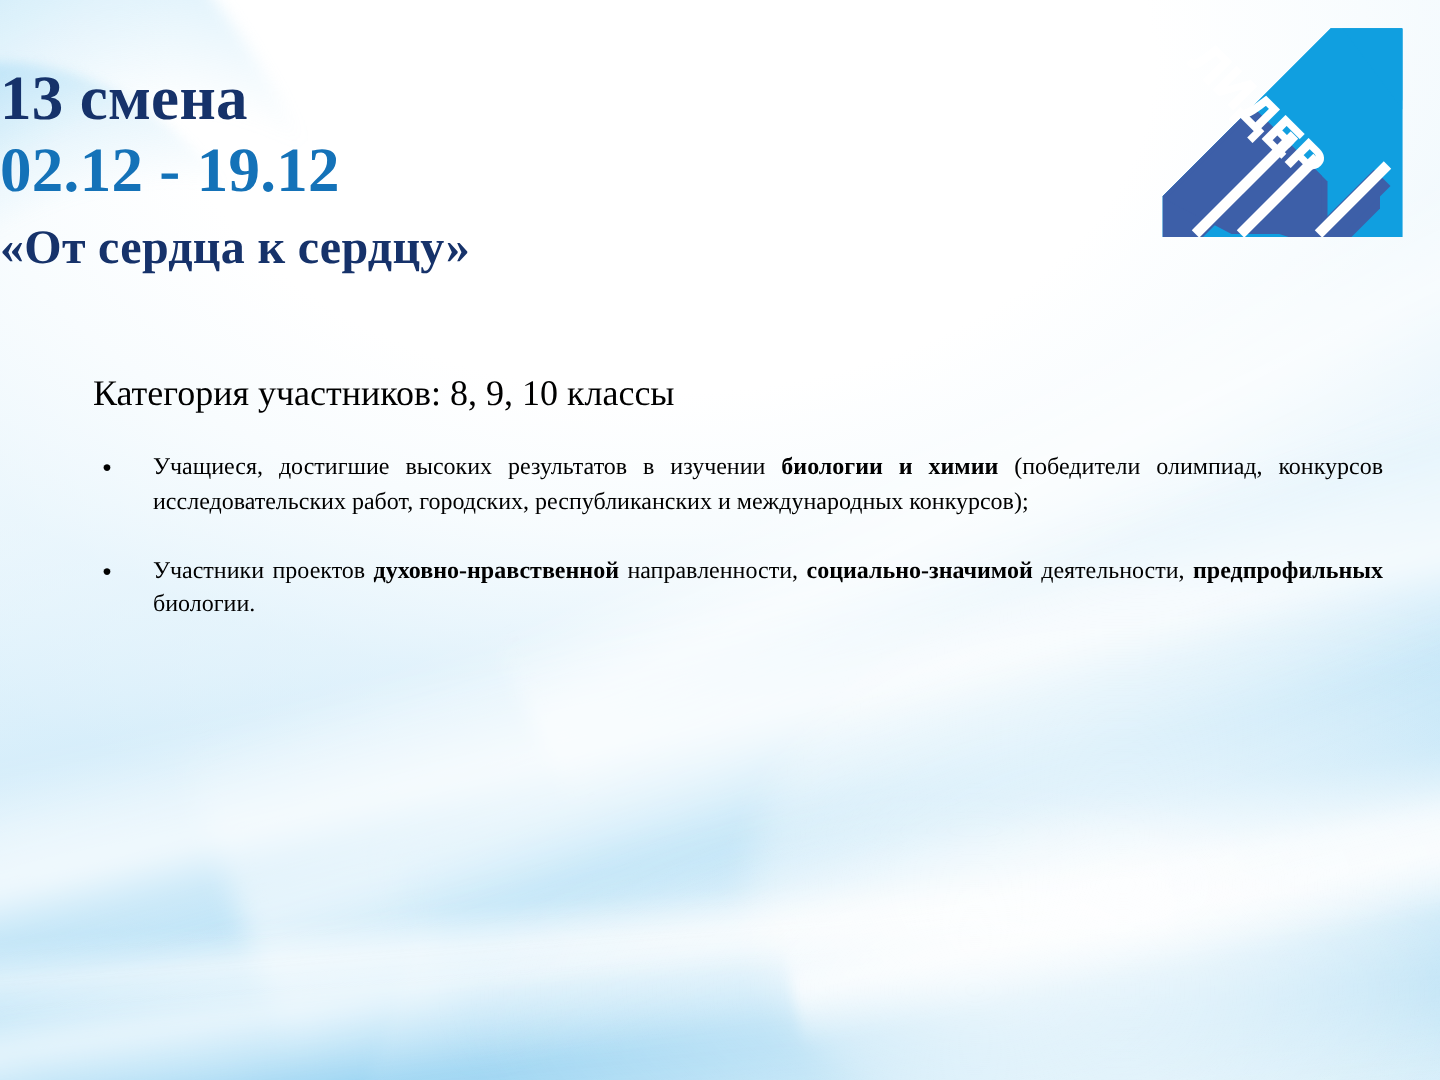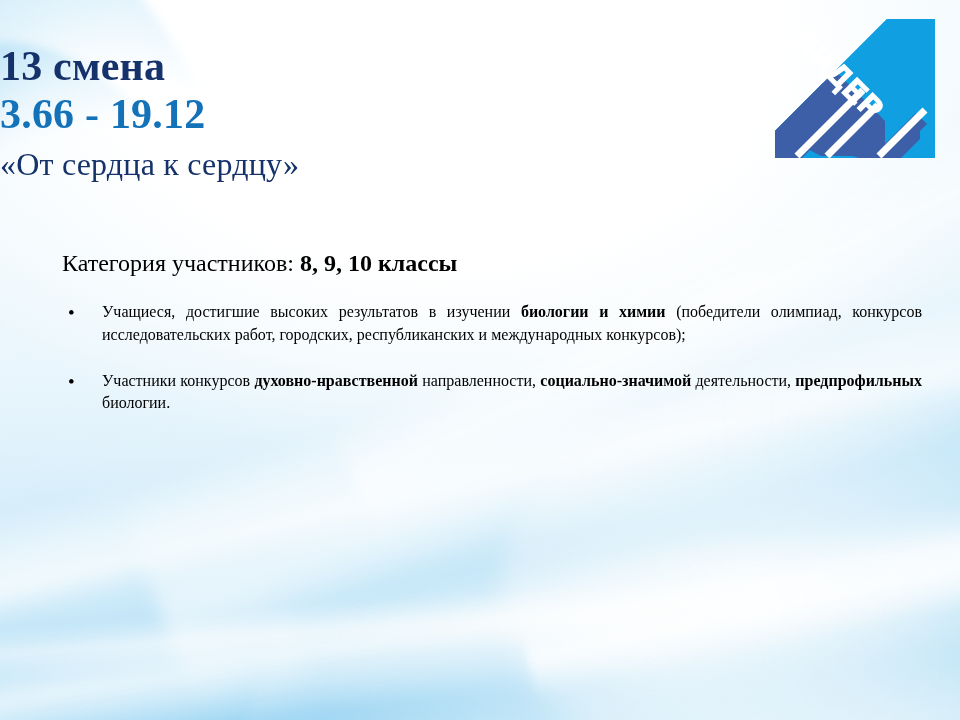--- a/index.html
+++ b/index.html
@@ -225,21 +225,21 @@
   }
   .title-line2 {
     font-size: 42px;
     font-weight: bold;
     color: #1472B8;
     line-height: 1.22;
     letter-spacing: 0.2px;
   }
   .title-line3 {
     font-size: 32px;
-    font-weight: normal;
+    font-weight: bold;
     color: #16326A;
     line-height: 1.55;
     letter-spacing: 0.2px;
   }
 
   
   .content {
     position: absolute;
     left: 62px;
     top: 248px;
@@ -247,21 +247,21 @@
     z-index: 5;
   }
   .category-line {
     font-size: 24px;
     color: #000000;
     line-height: 1.3;
     margin-bottom: 22px;
     white-space: nowrap;
   }
   .category-line .lbl { font-weight: normal; }
-  .category-line .val { font-weight: bold; }
+  .category-line .val { font-weight: normal; }
 
   ul.bullets {
     list-style: none;
     margin: 0;
     padding: 0;
   }
   ul.bullets > li {
     position: relative;
     padding-left: 40px;
     font-size: 16px;
@@ -333,30 +333,30 @@
       <line x1="8" y1="126" x2="116" y2="14" stroke="#ffffff" stroke-width="6" opacity="0"></line>
 
       <g transform="rotate(45 28 18)">
         <text x="28" y="34" font-family="'Liberation Sans', sans-serif" font-size="31" font-weight="bold" letter-spacing="1" fill="#ffffff" stroke="#ffffff" stroke-width="1.2">ЛИДЕР</text>
       </g>
     </svg>
   </div>
 
   <div class="title-block">
     <div class="title-line1">13 смена</div>
-    <div class="title-line2">3.66 - 19.12</div>
+    <div class="title-line2">02.12 - 19.12</div>
     <div class="title-line3">«От сердца к сердцу»</div>
   </div>
 
   <div class="content">
 
     <div class="category-line">
       <span class="lbl">Категория участников:</span><span class="val"> 8, 9, 10 классы</span>
     </div>
 
     <ul class="bullets" id="bullet-list">
     <li id="bullet-1"><span>Учащиеся, достигшие высоких результатов в изучении </span><span class="b">биологии и химии</span><span> (победители олимпиад, конкурсов исследовательских работ, городских, республиканских и международных конкурсов);</span></li>
-        <li id="bullet-3"><span>Участники конкурсов </span><span class="b">духовно-нравственной</span><span> направленности, </span><span class="b">социально-значимой</span><span> деятельности, </span><span class="b">предпрофильных</span><span> биологии.</span></li>
+        <li id="bullet-3"><span>Участники проектов </span><span class="b">духовно-нравственной</span><span> направленности, </span><span class="b">социально-значимой</span><span> деятельности, </span><span class="b">предпрофильных</span><span> биологии.</span></li>
       </ul>
 
   </div>
 
 </div>
 
 </body></html>

